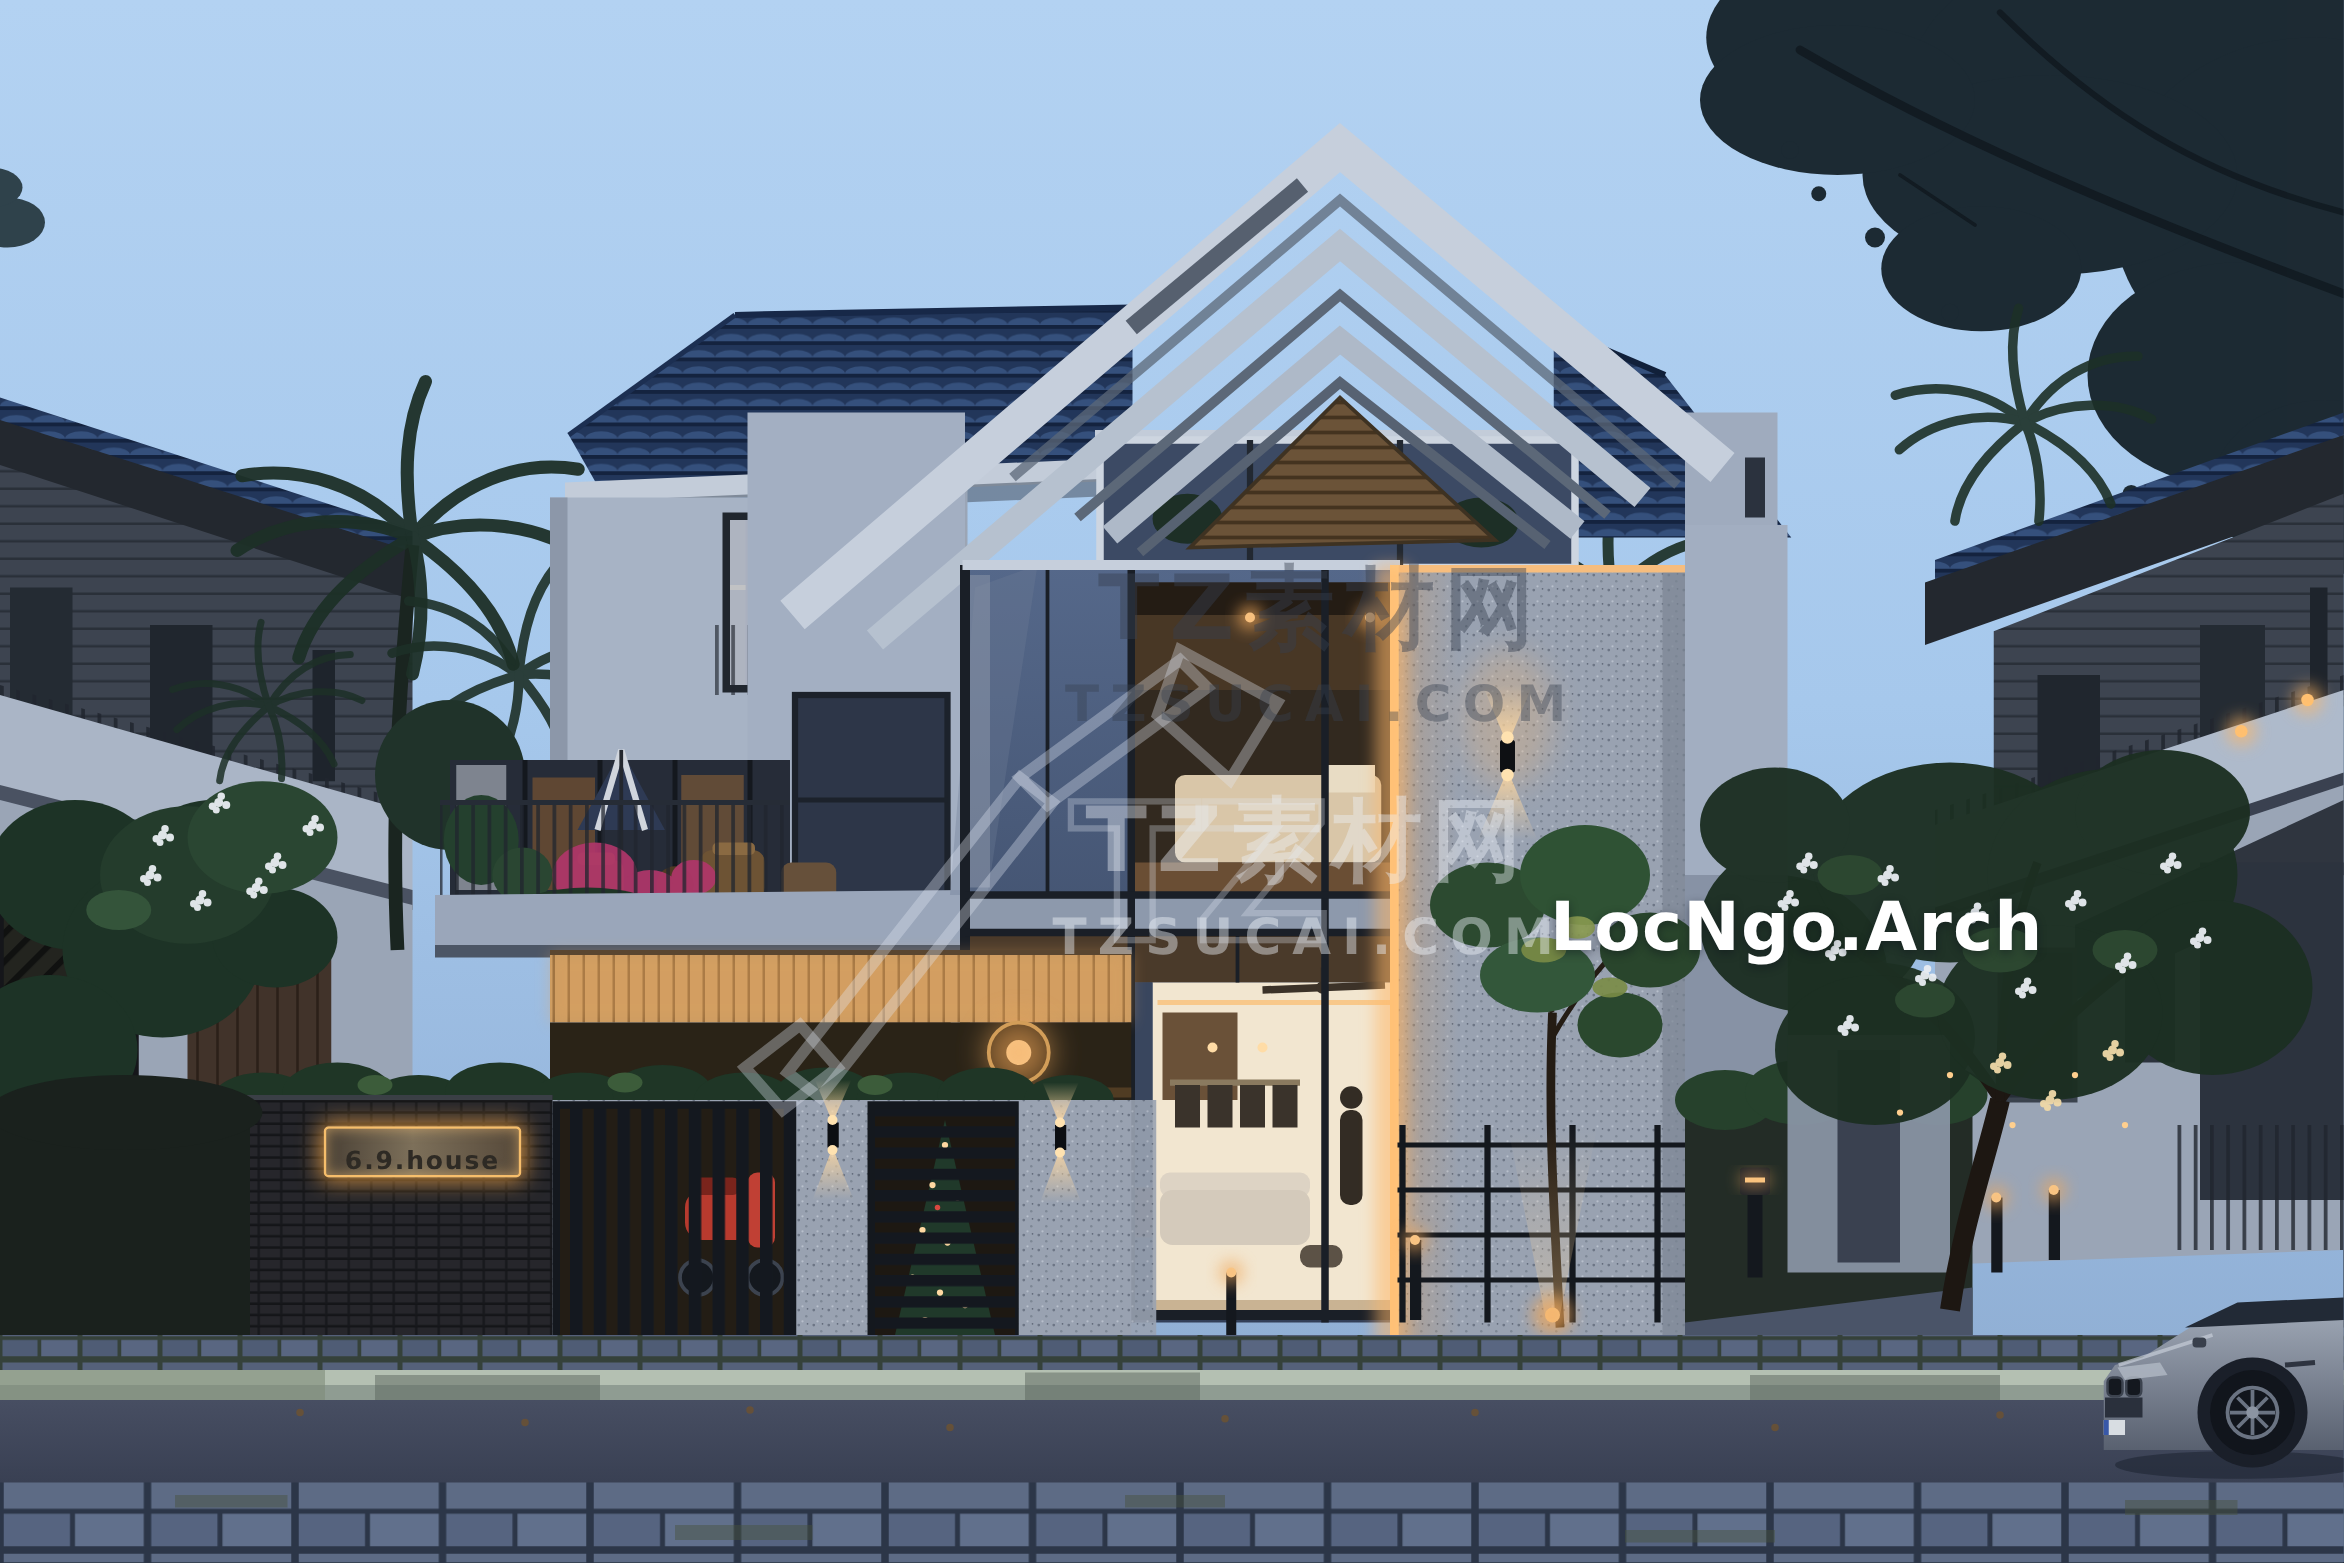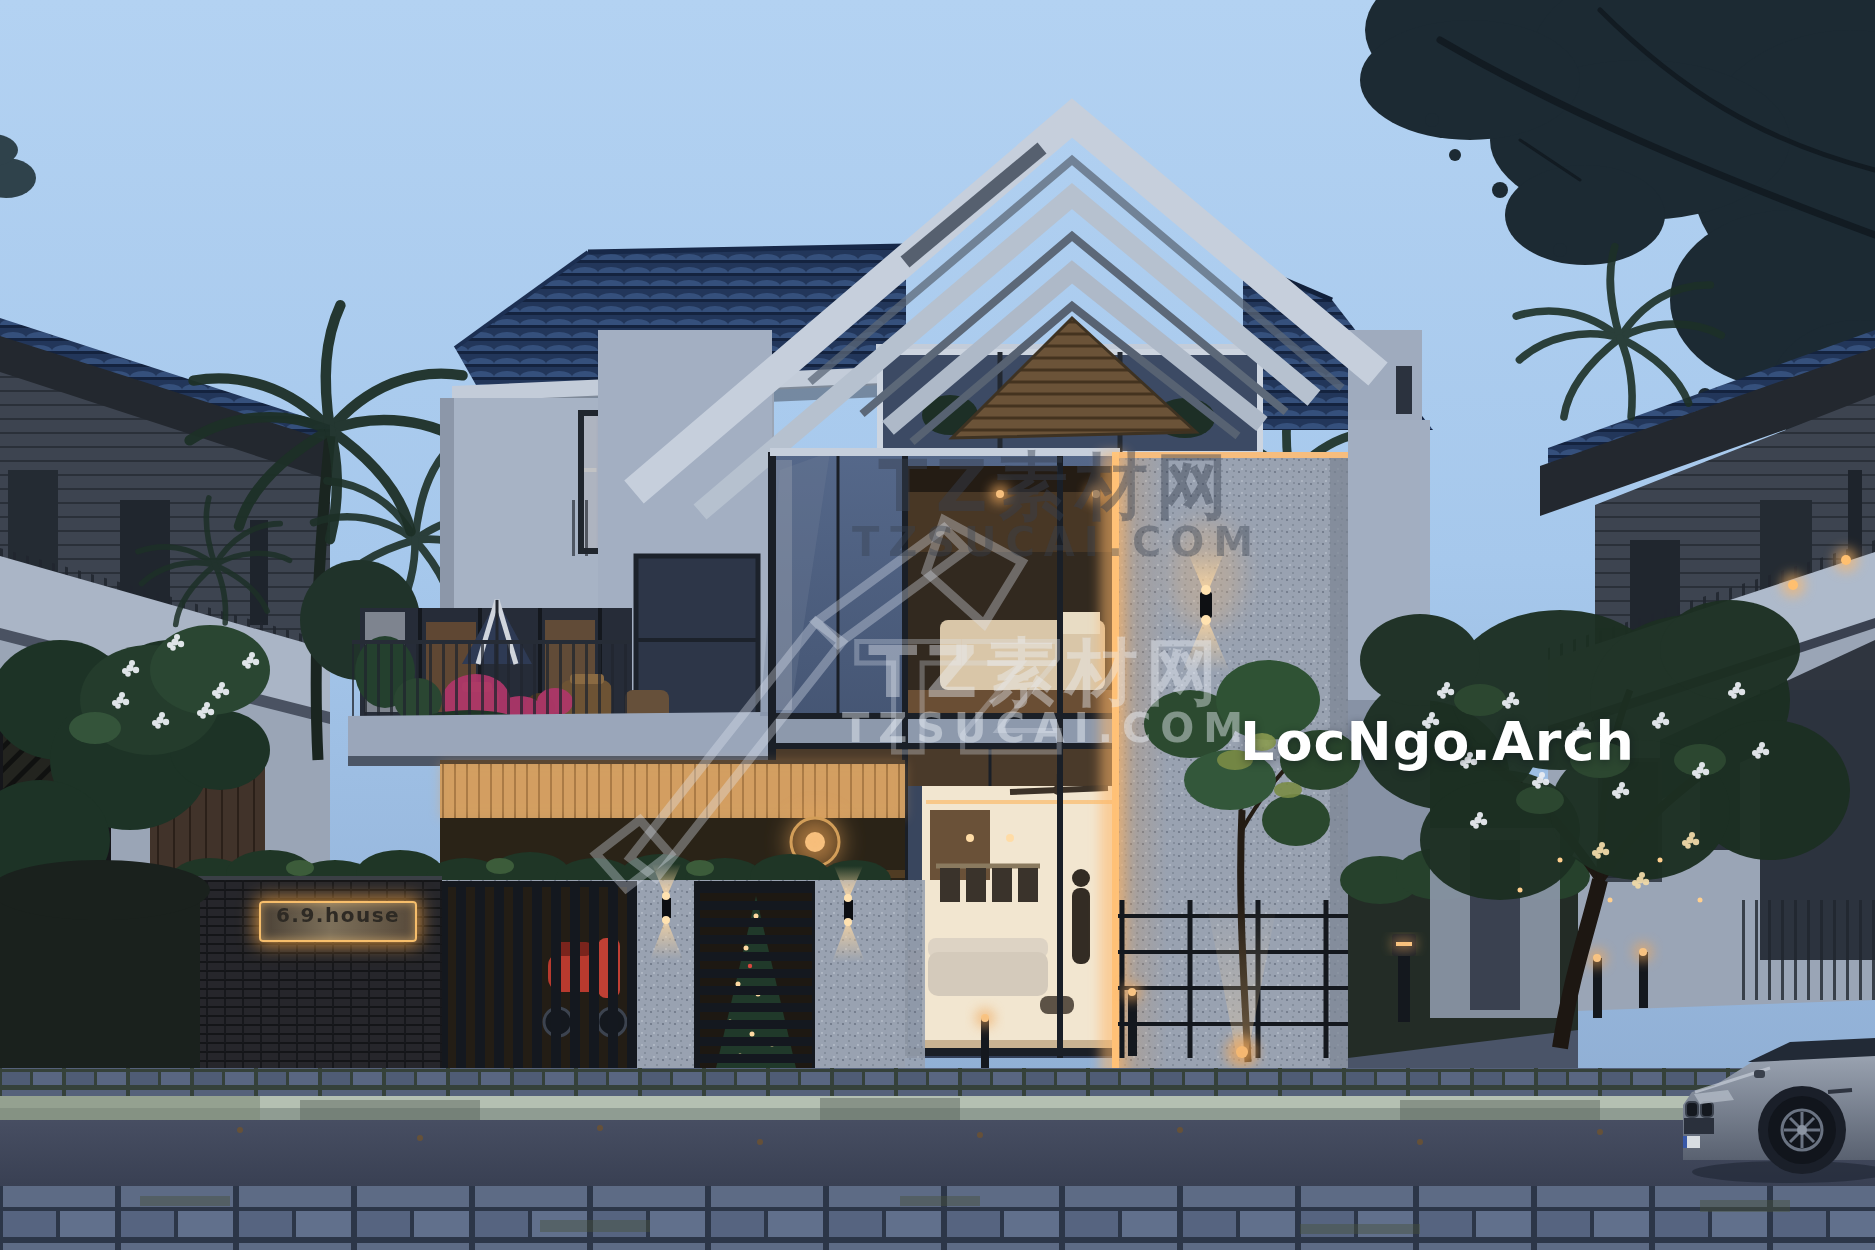--- a/index.html
+++ b/index.html
@@ -1,30 +1,30 @@
 <!DOCTYPE html>
 <html><head>
 <meta charset="utf-8">
 <style>
   html,body{margin:0;padding:0;background:#0b0f16;}
   .stage{position:relative;width:1875px;height:1250px;overflow:hidden;font-family:"DejaVu Sans","Liberation Sans",sans-serif;}
   .stage svg{position:absolute;left:0;top:0;display:block;}
   .overlay{position:absolute;pointer-events:none;}
   .wm{text-align:center;line-height:1;}
   .wm .t{font-weight:700;font-size:72px;letter-spacing:8px;white-space:nowrap;}
-  .wm .u{font-weight:600;font-size:40px;letter-spacing:9px;white-space:nowrap;}
+  .wm .u{font-weight:600;font-size:40px;letter-spacing:9px;margin-top:22px;white-space:nowrap;}
   .wm1 .t{color:rgba(54,64,80,0.44);}
   .wm1 .u{color:rgba(54,64,80,0.40);}
   .wm2 .t{color:rgba(236,241,248,0.42);}
   .wm2 .u{color:rgba(238,243,250,0.44);}
   .brand{font-size:54px;font-weight:700;color:#ffffff;letter-spacing:1px;text-shadow:0 2px 8px rgba(10,16,26,.45);white-space:nowrap;}
   .sign{width:154px;height:37px;border:2px solid rgba(255,196,110,.95);border-radius:4px;
         background:linear-gradient(90deg,#4a4136,#7d705a 45%,#56493a);
         box-shadow:0 0 18px 3px rgba(255,172,70,.75), inset 0 0 10px rgba(255,200,120,.55);
-        display:flex;align-items:flex-start;justify-content:center;}
+        display:flex;align-items:flex-end;justify-content:center;}
   .sign span{font-size:20px;font-weight:700;color:#2e2a24;letter-spacing:1.5px;}
 </style>
 </head>
 <body>
 
 <div class="stage">
 <svg width="1875" height="1250" viewBox="0 0 1875 1250">
 <defs>
   <linearGradient id="skyG" x1="0" y1="0" x2="0" y2="1">
     <stop offset="0" stop-color="#b3d2f2"></stop>

